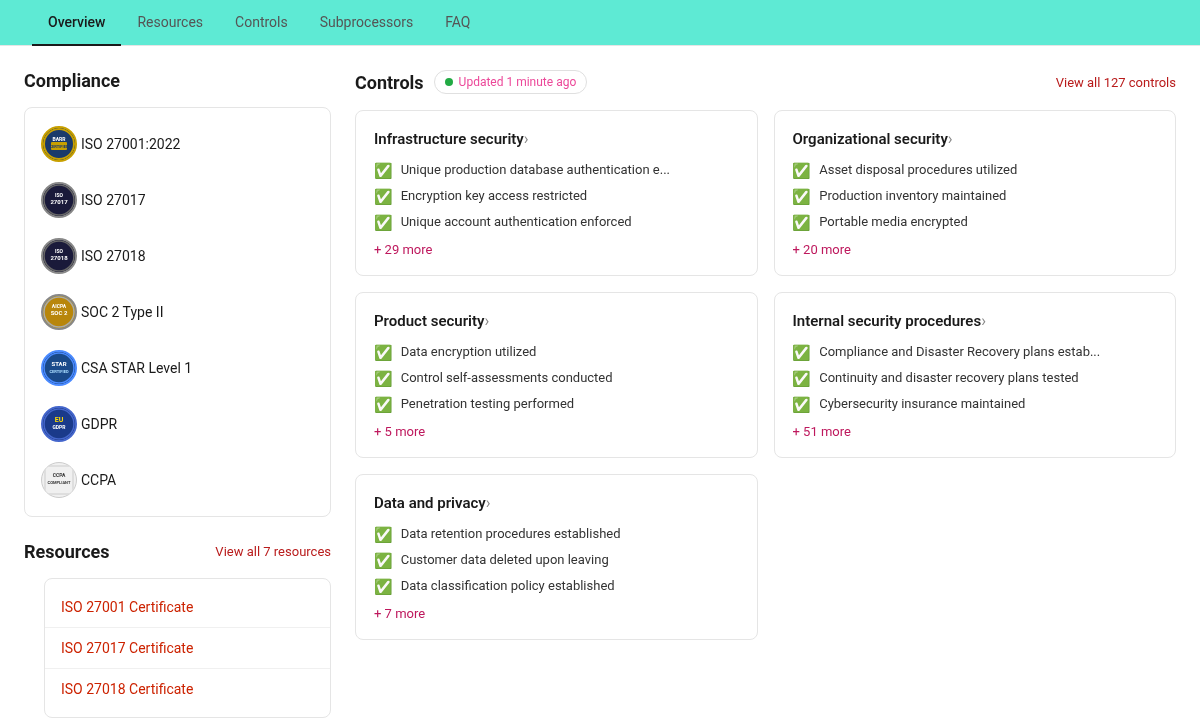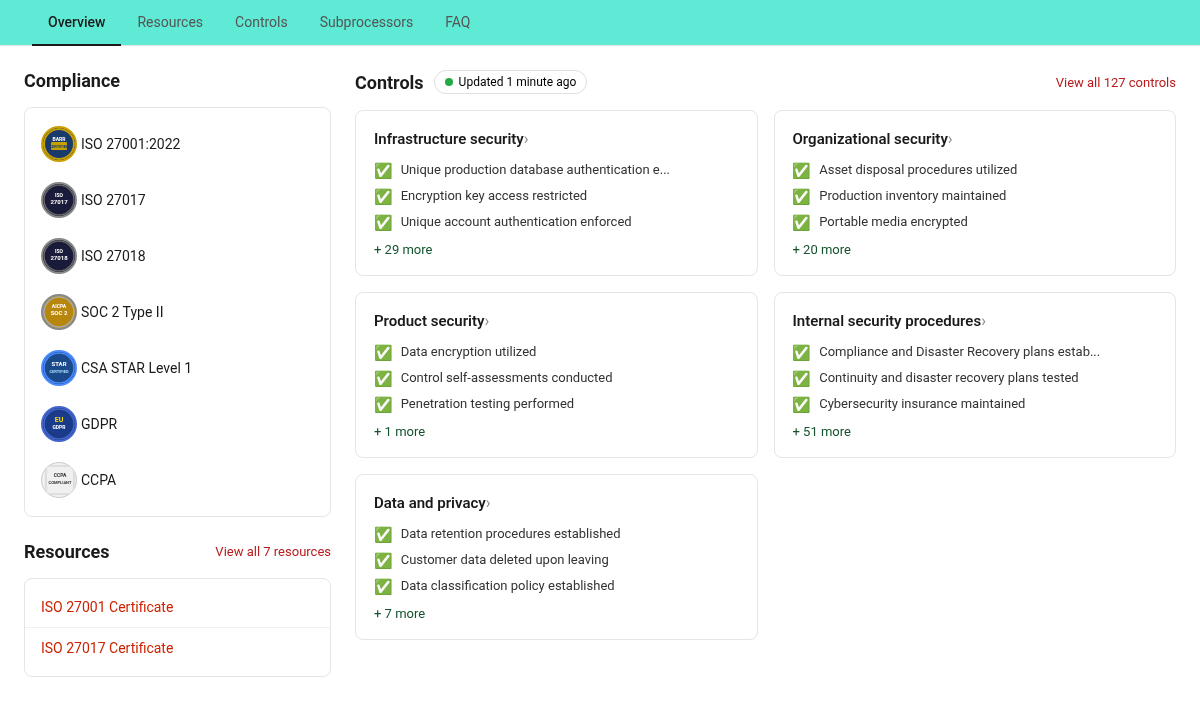--- a/index.html
+++ b/index.html
@@ -9,52 +9,52 @@
 
     .main-content { display: flex; padding: 24px; gap: 24px; max-width: 1200px; }
 
     .left-panel { width: 307px; flex-shrink: 0; }
     .right-panel { flex: 1; }
 
     .section-title { font-size: 18px; font-weight: 700; margin-bottom: 16px; }
 
     .compliance-box { border: 1px solid #e5e5e5; border-radius: 8px; padding: 8px 0; }
     .compliance-item { display: flex; align-items: center; gap: 4px; padding: 10px 16px; }
-    .badge { width: 36px; height: 36px; border-radius: 50%; overflow: hidden; flex-shrink: 0; display: flex; align-items: center; justify-content: flex-end; font-size: 8px; font-weight: 700; }
+    .badge { width: 36px; height: 36px; border-radius: 50%; overflow: hidden; flex-shrink: 0; display: flex; align-items: center; justify-content: center; font-size: 8px; font-weight: 700; }
     .badge-iso27001 { background: radial-gradient(circle, #1a3a6b 60%, #0d2244); color: white; border: 2px solid #c8a000; }
     .badge-iso27017 { background: radial-gradient(circle, #1a1a3a 60%, #0d0d22); color: white; border: 2px solid #888; }
     .badge-iso27018 { background: radial-gradient(circle, #1a1a3a 60%, #0d0d22); color: white; border: 2px solid #888; }
     .badge-soc2 { background: radial-gradient(circle, #c8a000 50%, #a07800); color: white; border: 2px solid #888; }
     .badge-csa { background: radial-gradient(circle, #1a4a8a 60%, #0d2244); color: white; border: 2px solid #4a8aff; }
     .badge-gdpr { background: radial-gradient(circle, #1a3a8a 60%, #0d2244); color: #ffdd00; border: 2px solid #4466cc; }
     .badge-ccpa { background: #f0f0f0; border: 1px solid #ccc; color: #333; font-size: 7px; }
     .compliance-label { font-size: 14px; color: #1a1a1a; }
 
     .resources-header { display: flex; align-items: center; justify-content: space-between; margin-top: 24px; margin-bottom: 16px; }
     .view-all-link { color: #b91c1c; font-size: 13px; cursor: pointer; }
-    .resources-box { border: 1px solid #e5e5e5; border-radius: 8px; padding: 8px 0; }
+    .resources-box { border: 1px solid #e5e5e5; border-radius: 8px; padding: 8px 0; margin-left: 20px; }
     .resource-item { padding: 12px 16px; color: #cc2200; font-size: 14px; cursor: pointer; border-bottom: 1px solid #f0f0f0; }
     .resource-item:last-child { border-bottom: none; }
 
     .controls-header { display: flex; align-items: center; justify-content: space-between; margin-bottom: 16px; }
     .controls-title-area { display: flex; align-items: center; gap: 10px; }
     .controls-title { font-size: 18px; font-weight: 700; }
-    .update-badge { display: flex; align-items: center; gap: 6px; padding: 4px 10px; border: 1px solid #e0e0e0; border-radius: 20px; font-size: 12px; color: #000000; }
+    .update-badge { display: flex; align-items: center; gap: 6px; padding: 4px 10px; border: 1px solid #e0e0e0; border-radius: 20px; font-size: 12px; color: #ec4899; }
     .green-dot { width: 8px; height: 8px; border-radius: 50%; background: #22aa44; flex-shrink: 0; }
 
     .controls-grid { display: grid; grid-template-columns: 1fr 1fr; gap: 16px; }
 
     .control-card { border: 1px solid #e5e5e5; border-radius: 8px; padding: 18px; cursor: pointer; }
     .control-card-header { display: flex; align-items: center; margin-bottom: 14px; }
     .control-card-title { font-size: 15px; font-weight: 600; color: #1a1a1a; }
     .chevron { color: #888; font-size: 16px; }
 
     .control-item { display: flex; align-items: flex-start; gap: 8px; margin-bottom: 8px; font-size: 13px; color: #333; }
     .check-icon { color: #22aa44; font-size: 15px; flex-shrink: 0; margin-top: 0px; }
-    .more-link { color: #14532d; font-size: 13px; margin-top: 10px; cursor: pointer; }
+    .more-link { color: #be185d; font-size: 13px; margin-top: 10px; cursor: pointer; }
 
     .data-privacy-card { grid-column: 1; }
   </style>
 </head>
 <body>
 
 <nav style="border-bottom:1px solid #e5e5e5; padding: 0 32px; background:#5eead4;">
   <div style="display:flex; gap:0;">
     <div class="nav-item active">Overview</div>
     <div class="nav-item">Resources</div>
@@ -150,20 +150,21 @@
       </div>
     </div>
 
     <div class="resources-header">
       <h2 class="section-title" style="margin-bottom:0;">Resources</h2>
       <span class="view-all-link">View all 7 resources</span>
     </div>
     <div class="resources-box">
       <div class="resource-item">ISO 27001 Certificate</div>
       <div class="resource-item">ISO 27017 Certificate</div>
+      <div class="resource-item">ISO 27018 Certificate</div>
     </div>
   </div>
 
   <div class="right-panel">
     <div class="controls-header">
       <div class="controls-title-area">
         <h2 class="controls-title">Controls</h2>
         <div class="update-badge">
           <div class="green-dot"></div>
           <span>Updated 1 minute ago</span>
@@ -224,21 +225,21 @@
           <span>Data encryption utilized</span>
         </div>
         <div class="control-item">
           <span class="check-icon">✅</span>
           <span>Control self-assessments conducted</span>
         </div>
         <div class="control-item">
           <span class="check-icon">✅</span>
           <span>Penetration testing performed</span>
         </div>
-        <div class="more-link">+ 1 more</div>
+        <div class="more-link">+ 5 more</div>
       </div>
 
       <div class="control-card">
         <div class="control-card-header">
           <span class="control-card-title">Internal security procedures</span>
           <span class="chevron">›</span>
         </div>
         <div class="control-item">
           <span class="check-icon">✅</span>
           <span>Compliance and Disaster Recovery plans estab...</span>

